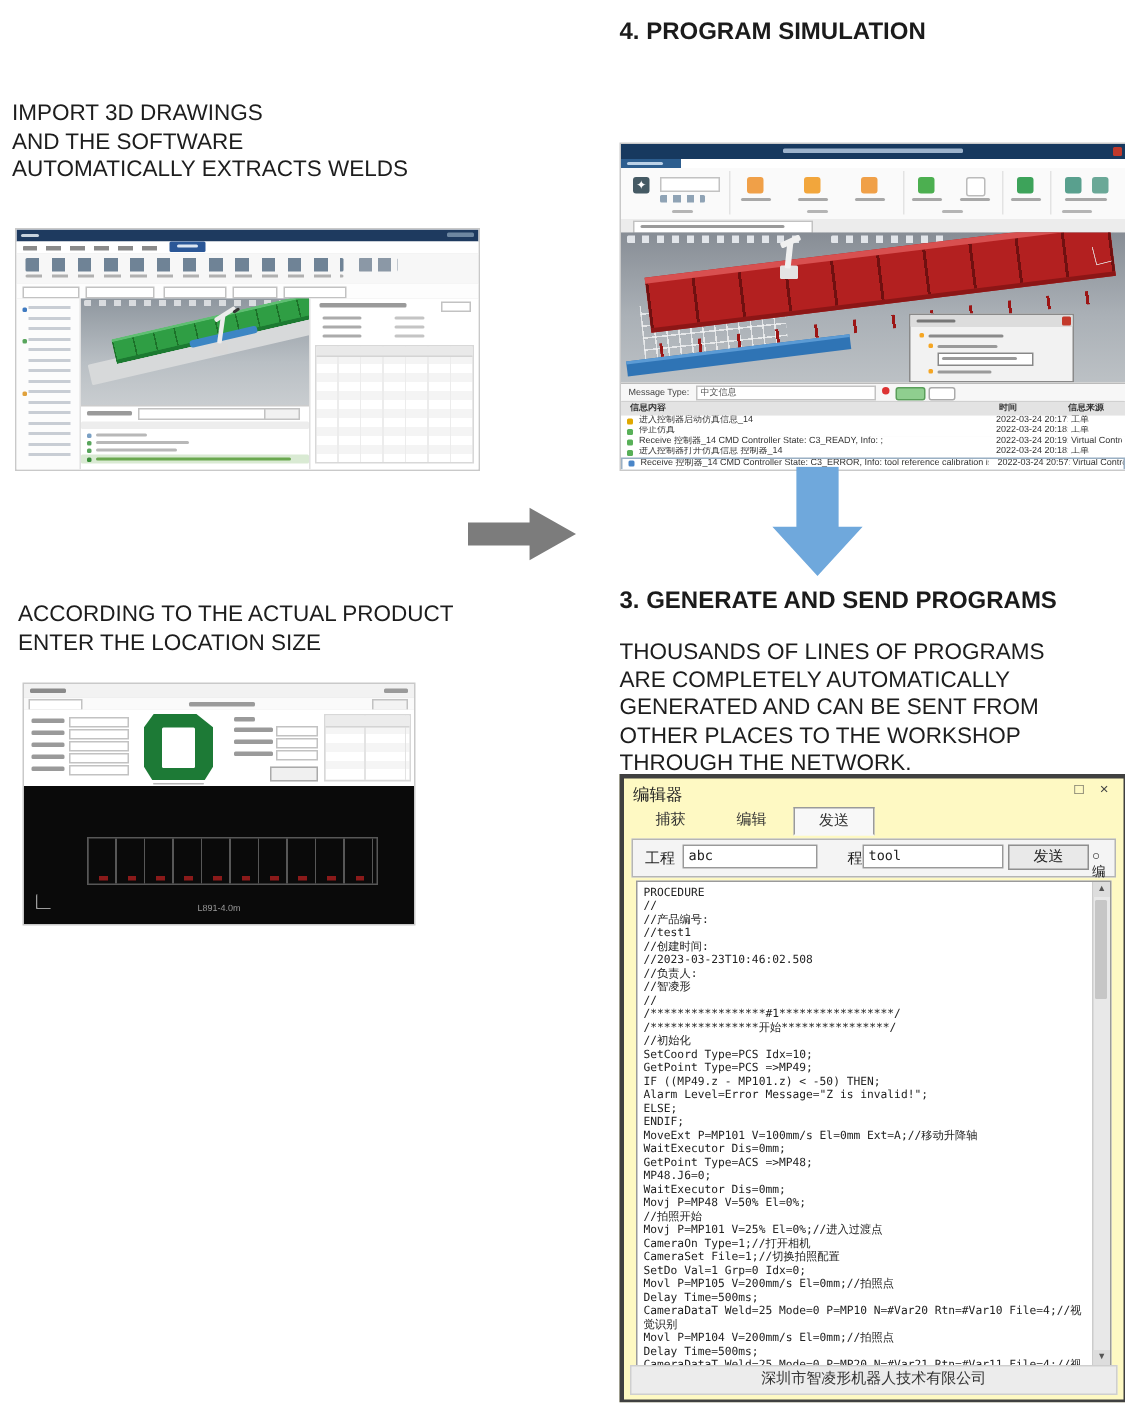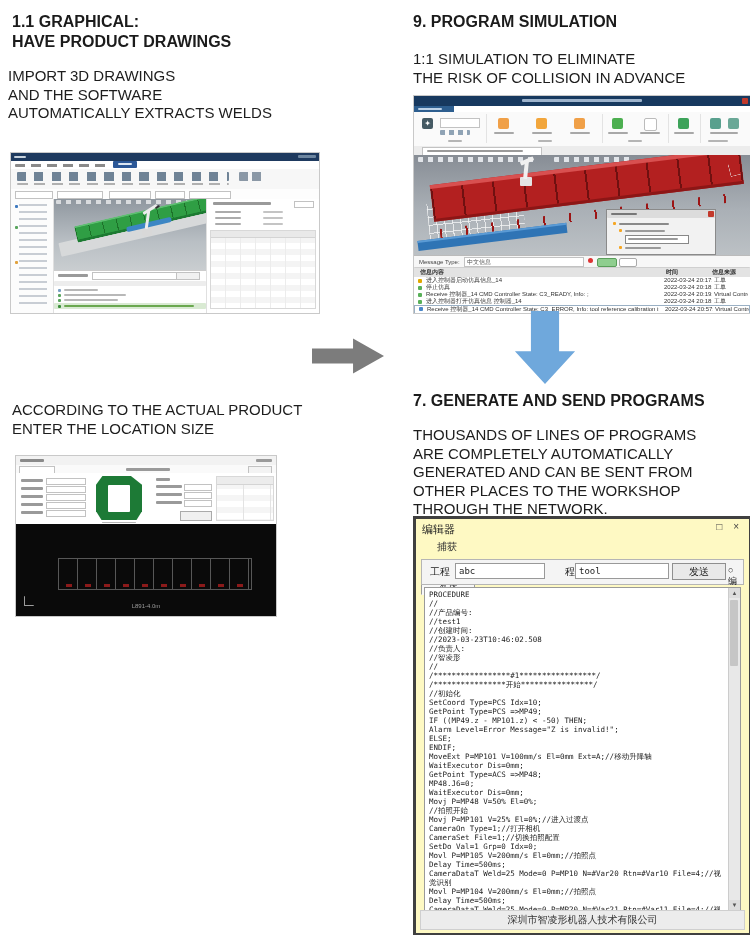--- a/index.html
+++ b/index.html
@@ -74,43 +74,41 @@
     clip-path:polygon(14% 0,76% 0,100% 20%,100% 80%,88% 100%,12% 100%,0 80%,0 20%);}
   .cells{position:absolute;left:42px;top:34px;width:192px;height:30px;border:1px solid #575757;
     background-image:repeating-linear-gradient(90deg,transparent 0 18px,#575757 18px 19px);}
   .redmarks{position:absolute;left:44px;top:60px;width:188px;height:3px;
     background-image:repeating-linear-gradient(90deg,transparent 0 6px,#8b1a1a 6px 12px,transparent 12px 19px);}
 
   
   .ed{background:#fef9c3;border:3px solid #404040;}
   .ed-title{position:absolute;left:6px;top:3px;font-size:11px;color:#222;}
   .ed-icons{position:absolute;right:6px;top:2px;font-size:10px;color:#444;letter-spacing:4px;}
-  .ed-tabs{position:absolute;left:5px;top:19px;height:18px;display:flex;gap:2px;flex-direction:column;}
+  .ed-tabs{position:absolute;left:5px;top:19px;height:18px;display:flex;gap:2px;}
   .ed-tab{width:52px;height:17px;font-size:10px;color:#333;text-align:center;line-height:17px;}
   .ed-tab.active{background:#f8f8f8;border:1px solid #9a9a9a;border-bottom:1px solid #f8f8f8;}
   .ed-form{position:absolute;left:5px;right:5px;top:40px;height:24px;border:1px solid #b5b5b5;background:#f4f4f4;}
   .ed-label{position:absolute;top:5px;font-size:10px;color:#222;}
   .ed-input{position:absolute;top:3px;height:14px;background:#fff;border:1px solid #999;
     font:9px/14px "DejaVu Sans Mono",monospace;color:#222;padding:0 3px;}
   .ed-btn{position:absolute;top:3px;height:15px;background:#e9e9e9;border:1px solid #8f8f8f;
     font-size:10px;color:#222;text-align:center;line-height:15px;}
   .ed-code{position:absolute;left:8px;right:8px;top:68px;height:322px;background:#fff;border:1px solid #9a9a9a;overflow:hidden;}
   .ed-code pre{margin:2px 14px 2px 4px;font:7.5px/9px "DejaVu Sans Mono",monospace;color:#222;
     white-space:pre-wrap;word-break:break-all;}
   .ed-scroll{position:absolute;right:0;top:0;bottom:0;width:11px;background:#e8e8e8;border-left:1px solid #ccc;}
   .ed-company{position:absolute;left:4px;right:4px;bottom:3px;height:18px;background:#ececec;border:1px solid #cfcfcf;
     font-size:10px;color:#333;text-align:center;line-height:18px;}
 </style>
 </head>
 <body>
 
 <div id="canvas">
 
-  <div class="abs heading" style="left:12px;top:12px;width:380px;">1.1 GRAPHICAL:
-HAVE PRODUCT DRAWINGS</div>
   <div class="abs bodytxt" style="left:8px;top:67px;width:380px;">IMPORT 3D DRAWINGS
 AND THE SOFTWARE
 AUTOMATICALLY EXTRACTS WELDS</div>
 
   <div class="shot" style="left:10px;top:152px;width:308px;height:160px;">
     <div class="cad-title">
       <div class="bar" style="left:3px;top:3px;width:12px;height:2px;background:#c7d2dd;"></div>
       <div class="bar" style="right:3px;top:2px;width:18px;height:3px;background:#6d86a0;"></div>
     </div>
     <div class="cad-menu">
@@ -230,23 +228,21 @@
     <div class="par-black">
       <div class="cells"></div>
       <div class="redmarks"></div>
       <div class="sq" style="left:8px;bottom:10px;width:9px;height:9px;border-left:1px solid #cfcfcf;border-bottom:1px solid #cfcfcf;opacity:.75;"></div>
       <div class="t6" style="position:absolute;left:0;right:0;bottom:6px;text-align:center;color:#9a9a9a;">L891-4.0m</div>
     </div>
   </div>
 
   <div class="arrow-right" style="left:312px;top:337px;width:72px;height:38px;"></div>
 
-  <div class="abs heading" style="left:413px;top:12px;width:330px;">9. PROGRAM SIMULATION</div>
-  <div class="abs bodytxt" style="left:413px;top:50px;width:335px;">1:1 SIMULATION TO ELIMINATE
-THE RISK OF COLLISION IN ADVANCE</div>
+  <div class="abs heading" style="left:413px;top:12px;width:330px;">4. PROGRAM SIMULATION</div>
 
   <div class="shot" style="left:413px;top:95px;width:336px;height:217px;">
     <div class="sim-title">
       <div class="bar" style="left:108px;top:3px;width:120px;height:3px;background:#9db3cc;"></div>
       <div class="sq" style="right:2px;top:2px;width:6px;height:6px;background:#c0392b;"></div>
     </div>
     <div class="sim-subtab">
       <div class="bar" style="left:4px;top:2px;width:24px;height:2px;background:#bcd2e8;"></div>
     </div>
     <div class="sim-ribbon">
@@ -350,21 +346,21 @@
         <div class="sq" style="left:4px;top:1px;width:4px;height:4px;background:#4a86c8;"></div>
         <div class="t6" style="position:absolute;left:12px;top:0;width:232px;">Receive 控制器_14 CMD Controller State: C3_ERROR, Info: tool reference calibration is invalid.</div>
         <div class="t6" style="position:absolute;left:250px;top:0;width:48px;">2022-03-24 20:57:21</div>
         <div class="t6" style="position:absolute;left:300px;top:0;width:34px;">Virtual Controller</div>
       </div>
     </div>
   </div>
 
   <div class="arrow-down" style="left:513px;top:311px;width:64px;height:73px;"></div>
 
-  <div class="abs heading" style="left:413px;top:391px;width:337px;">7. GENERATE AND SEND PROGRAMS</div>
+  <div class="abs heading" style="left:413px;top:391px;width:337px;">3. GENERATE AND SEND PROGRAMS</div>
   <div class="abs bodytxt" style="left:413px;top:426px;width:337px;">THOUSANDS OF LINES OF PROGRAMS
 ARE COMPLETELY AUTOMATICALLY
 GENERATED AND CAN BE SENT FROM
 OTHER PLACES TO THE WORKSHOP
 THROUGH THE NETWORK.</div>
 
   <div class="shot ed" style="left:413px;top:516px;width:333px;height:414px;">
     <div class="ed-title">编辑器</div>
     <div class="ed-icons">□ ×</div>
     <div class="ed-tabs">

